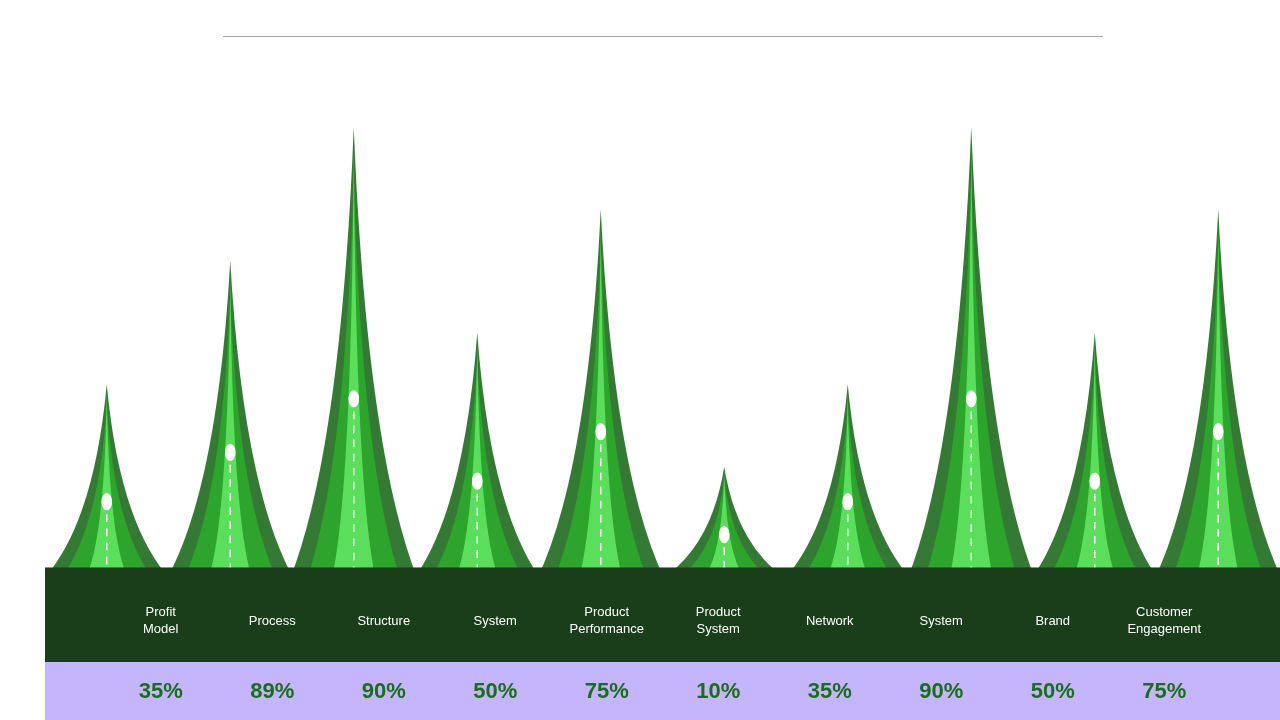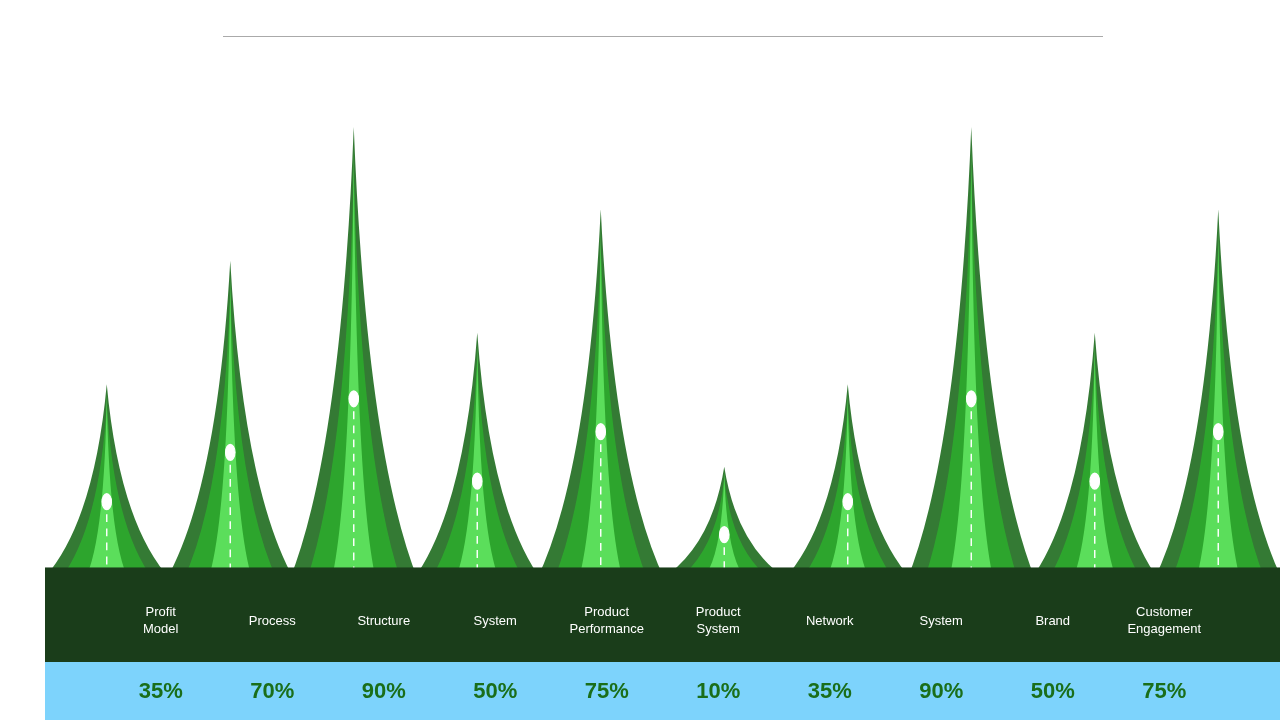--- a/index.html
+++ b/index.html
@@ -81,21 +81,21 @@
     .label-text {
       color: #fff;
       font-size: 13px;
       text-align: center;
       line-height: 1.3;
       font-family: Arial, sans-serif;
       font-weight: 400;
     }
 
     .percentages-band {
-      background: #7dd3fc;
+      background: #c4b5fd;
       width: 100%;
       height: 58px;
       display: flex;
       align-items: center;
       justify-content: space-around;
       padding: 0 60px;
     }
 
     .pct-item {
       width: 100px;
@@ -205,21 +205,21 @@
         <div class="label-item">
           <span class="label-text">Brand</span>
         </div>
         <div class="label-item">
           <span class="label-text">Customer<br>Engagement</span>
         </div>
       </div>
 
     <div class="percentages-band" id="pct-band">
     <div class="pct-item"><span class="pct-text">35%</span></div>
-        <div class="pct-item"><span class="pct-text">70%</span></div>
+        <div class="pct-item"><span class="pct-text">89%</span></div>
         <div class="pct-item"><span class="pct-text">90%</span></div>
         <div class="pct-item"><span class="pct-text">50%</span></div>
         <div class="pct-item"><span class="pct-text">75%</span></div>
         <div class="pct-item"><span class="pct-text">10%</span></div>
         <div class="pct-item"><span class="pct-text">35%</span></div>
         <div class="pct-item"><span class="pct-text">90%</span></div>
         <div class="pct-item"><span class="pct-text">50%</span></div>
         <div class="pct-item"><span class="pct-text">75%</span></div>
       </div>
   </div>

